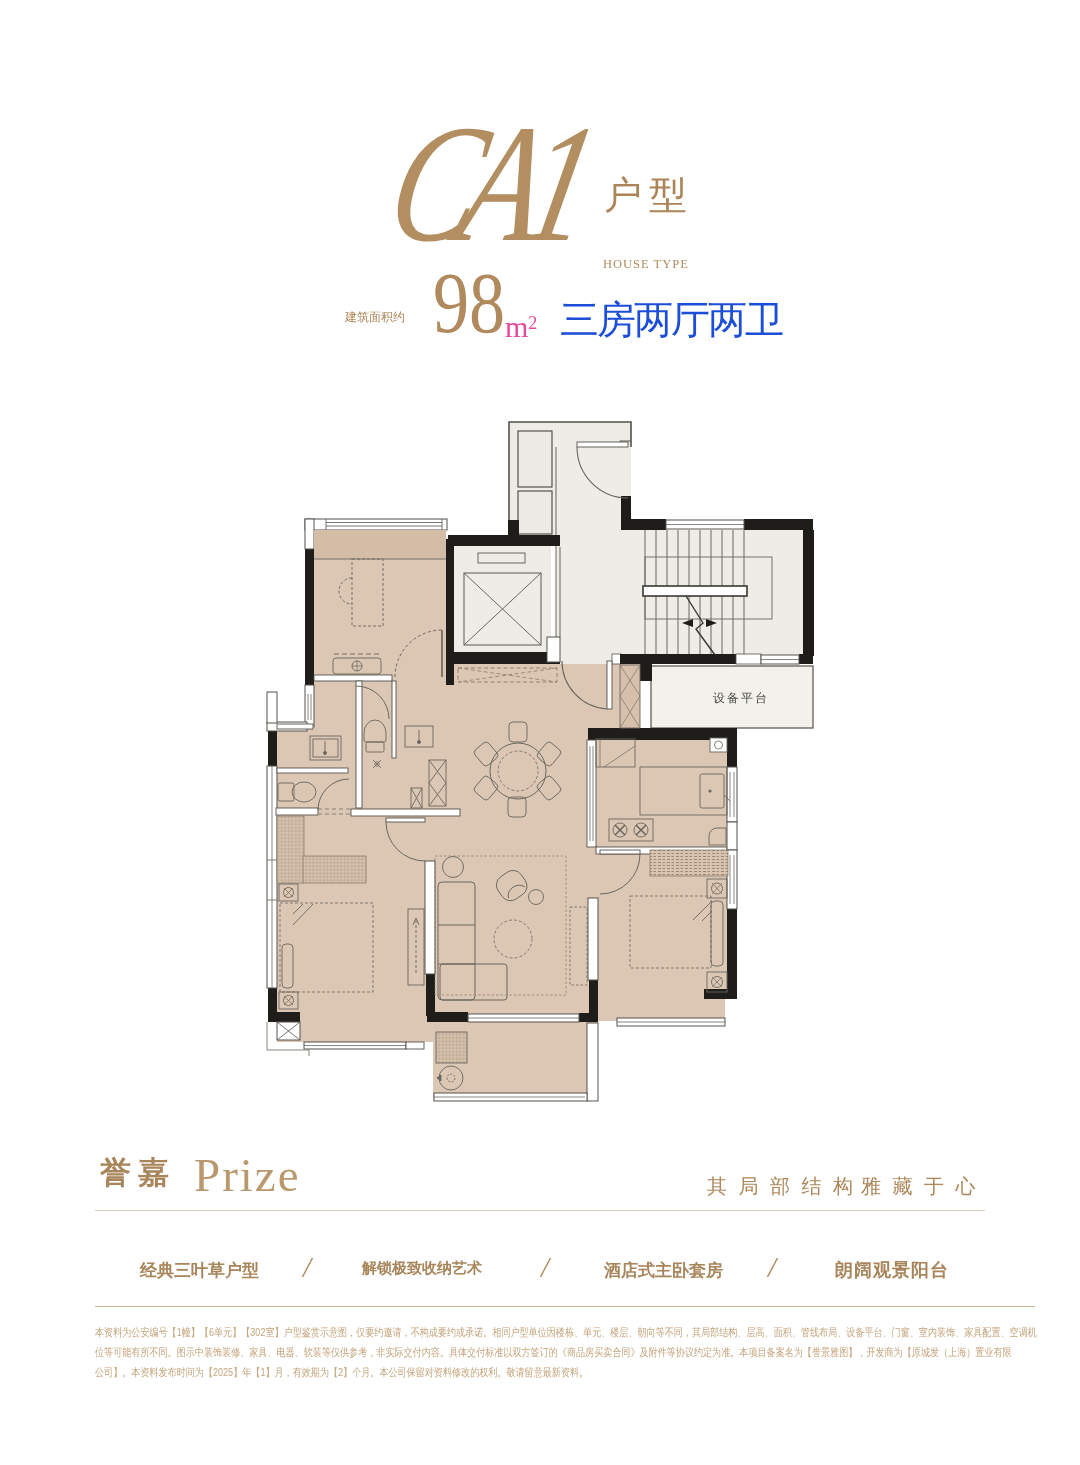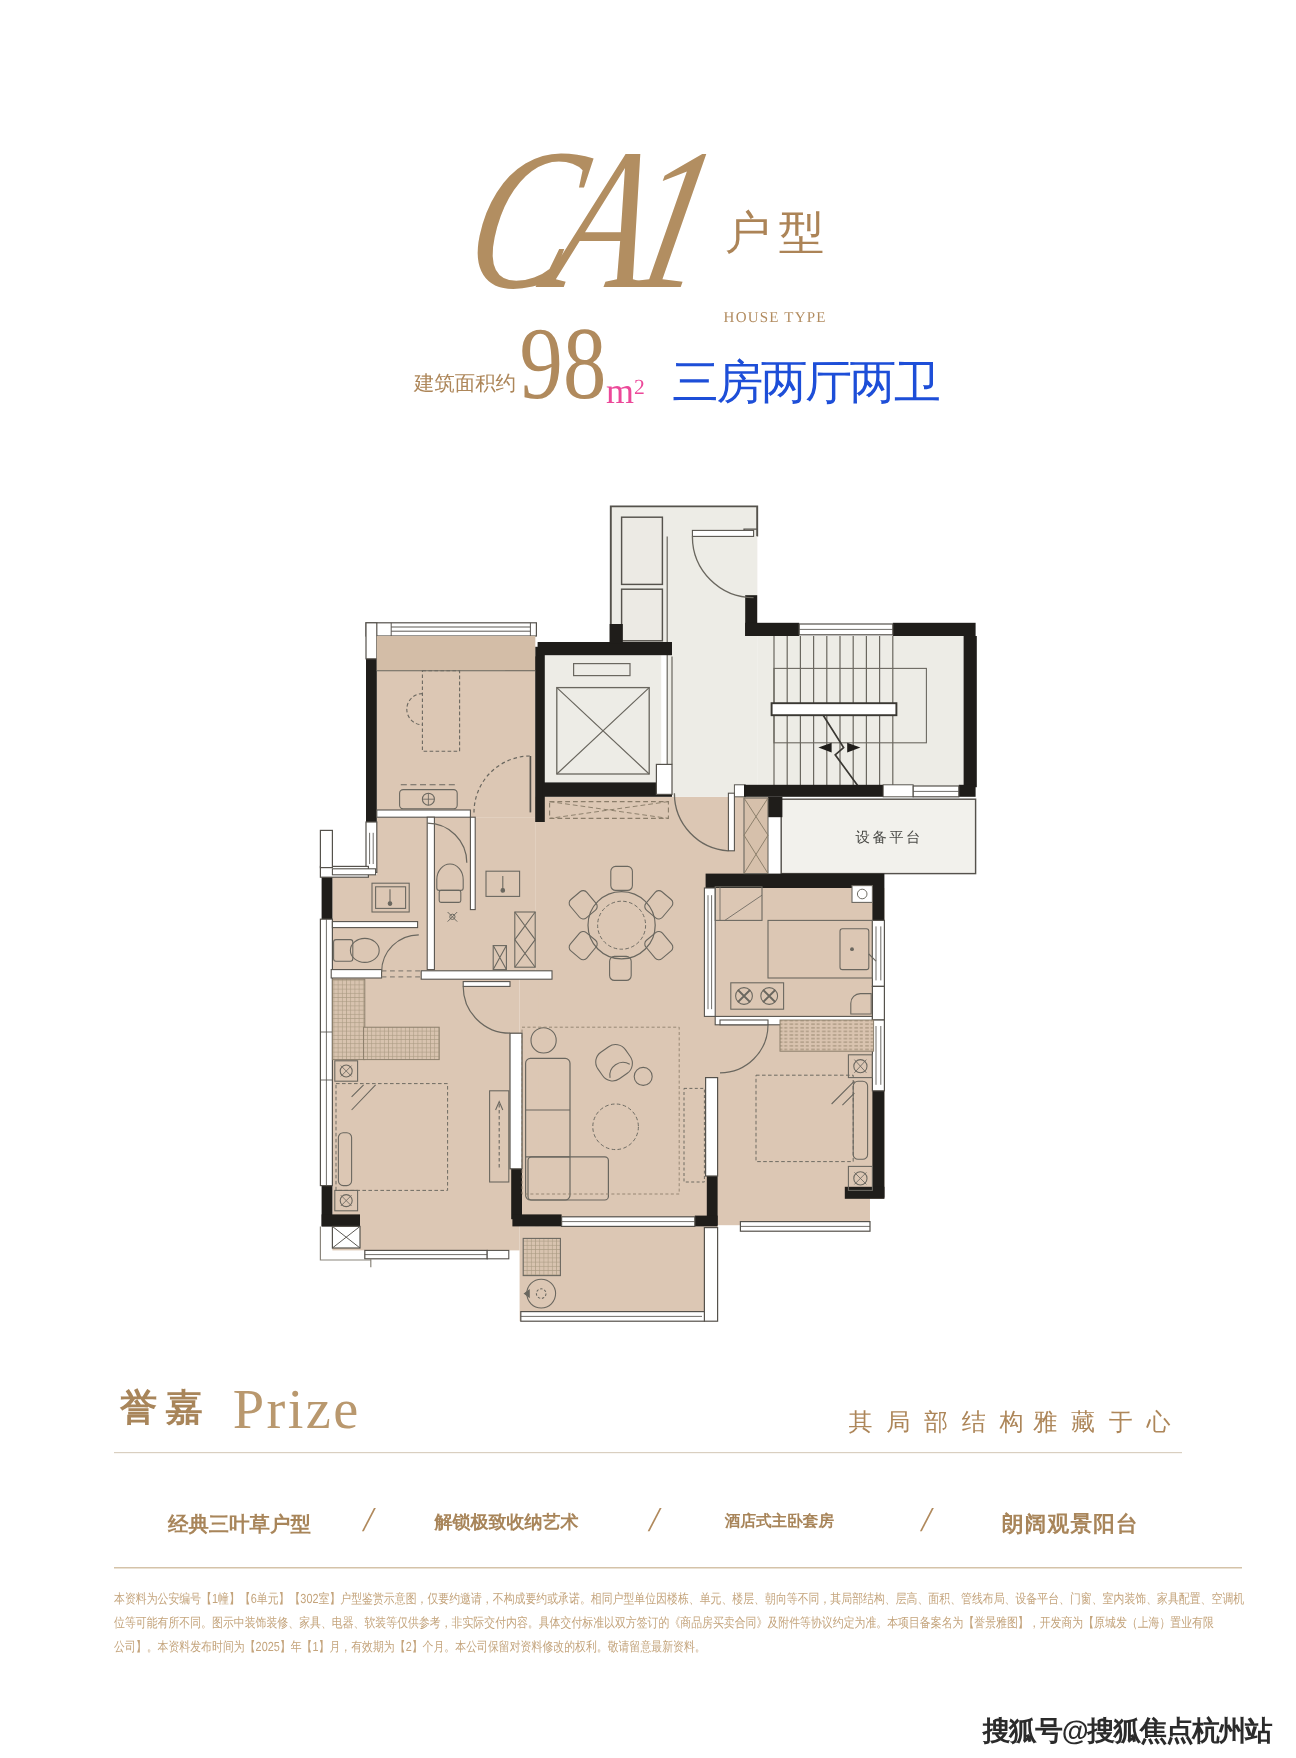--- a/index.html
+++ b/index.html
@@ -11,21 +11,21 @@
 </head>
 <body>
 <div class="page">
 
 <div class="abs serif" style="left:413px;top:99px;font-size:168px;font-style:italic;color:#b28e61;letter-spacing:-22px;transform:skewX(-12deg) scaleX(0.78);transform-origin:left top;line-height:1;">CA1</div>
 
 <div class="abs serif" style="left:604px;top:176px;font-size:38px;color:#ac8457;letter-spacing:7px;line-height:1;">户型</div>
 
 <div class="abs serif" style="left:603px;top:218px;font-size:12.5px;color:#b28c60;letter-spacing:1px;line-height:1;margin-top:40px;">HOUSE TYPE</div>
 
-<div class="abs serif" style="left:345px;top:311px;font-size:17px;color:#ad8659;letter-spacing:0px;line-height:1;">建筑面积约</div>
+<div class="abs serif" style="left:345px;top:311px;font-size:12px;color:#ad8659;letter-spacing:0px;line-height:1;">建筑面积约</div>
 
 <div class="abs serif" style="left:433px;top:260px;font-size:86px;color:#b08a5d;line-height:1;transform:scaleX(0.84);transform-origin:left top;">98</div>
 
 <div class="abs serif" style="left:505px;top:312px;font-size:30px;color:#ec4899;line-height:1;">m<span style="font-size:18px;vertical-align:8px;">2</span></div>
 
 <div class="abs serif" style="left:560px;top:300px;font-size:39px;color:#1d4ed8;letter-spacing:-2px;line-height:1;">三房两厅两卫</div>
 
 <svg id="plan" width="1080" height="1465" viewBox="0 0 1080 1465" style="position:absolute;left:0;top:0;">
 <defs>
 <pattern id="hgrid" width="3.5" height="3.5" patternUnits="userSpaceOnUse">
@@ -494,29 +494,28 @@
 <div class="abs" style="left:95px;top:1210px;width:890px;height:1px;background:#d9cfc0;"></div>
 
 <div class="abs" style="left:140px;top:1259px;font-size:17px;color:#a8855a;font-weight:bold;letter-spacing:0px;">经典三叶草户型</div>
 
 <div class="abs serif" style="left:303px;top:1251px;font-size:29px;color:#b0895c;font-style:italic;">/</div>
 
 <div class="abs" style="left:362px;top:1259px;font-size:15px;color:#a8855a;font-weight:bold;letter-spacing:0px;">解锁极致收纳艺术</div>
 
 <div class="abs serif" style="left:541px;top:1251px;font-size:29px;color:#b0895c;font-style:italic;">/</div>
 
-<div class="abs" style="left:604px;top:1259px;font-size:13px;color:#a8855a;font-weight:bold;letter-spacing:0px;">酒店式主卧套房</div>
+<div class="abs" style="left:604px;top:1259px;font-size:17px;color:#a8855a;font-weight:bold;letter-spacing:0px;">酒店式主卧套房</div>
 
 <div class="abs serif" style="left:768px;top:1251px;font-size:29px;color:#b0895c;font-style:italic;">/</div>
 
 <div class="abs" style="left:835px;top:1258px;font-size:18px;color:#a8855a;font-weight:bold;letter-spacing:1px;">朗阔观景阳台</div>
 
 <div class="abs" style="left:95px;top:1306px;width:940px;height:1px;background:#cbb593;"></div>
 
 <div class="abs" style="left:95px;top:1325px;font-size:11px;color:#c4a47c;letter-spacing:0px;transform:scaleX(0.825);transform-origin:left top;">本资料为公安编号【1幢】【6单元】【302室】户型鉴赏示意图，仅要约邀请，不构成要约或承诺。相同户型单位因楼栋、单元、楼层、朝向等不同，其局部结构、层高、面积、管线布局、设备平台、门窗、室内装饰、家具配置、空调机</div>
 
 <div class="abs" style="left:95px;top:1345px;font-size:11px;color:#c4a47c;letter-spacing:0px;transform:scaleX(0.825);transform-origin:left top;">位等可能有所不同。图示中装饰装修、家具、电器、软装等仅供参考，非实际交付内容。具体交付标准以双方签订的《商品房买卖合同》及附件等协议约定为准。本项目备案名为【誉景雅图】，开发商为【原城发（上海）置业有限</div>
 
 <div class="abs" style="left:95px;top:1365px;font-size:11px;color:#c4a47c;letter-spacing:0px;transform:scaleX(0.825);transform-origin:left top;">公司】。本资料发布时间为【2025】年【1】月，有效期为【2】个月。本公司保留对资料修改的权利。敬请留意最新资料。</div>
 
-<div class="abs" style="left:819px;top:1427px;font-size:23px;color:#2b2b2b;font-weight:bold;letter-spacing:-1.1px;">搜狐号@搜狐焦点杭州站</div>
 
 </div>
 
 </body></html>

